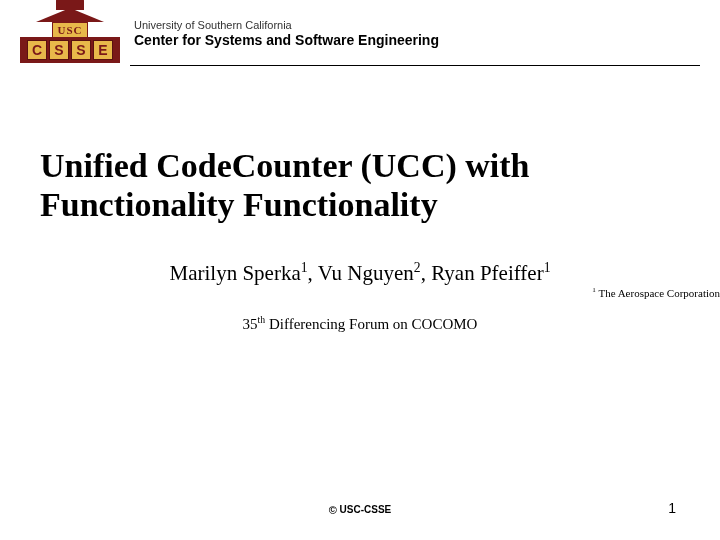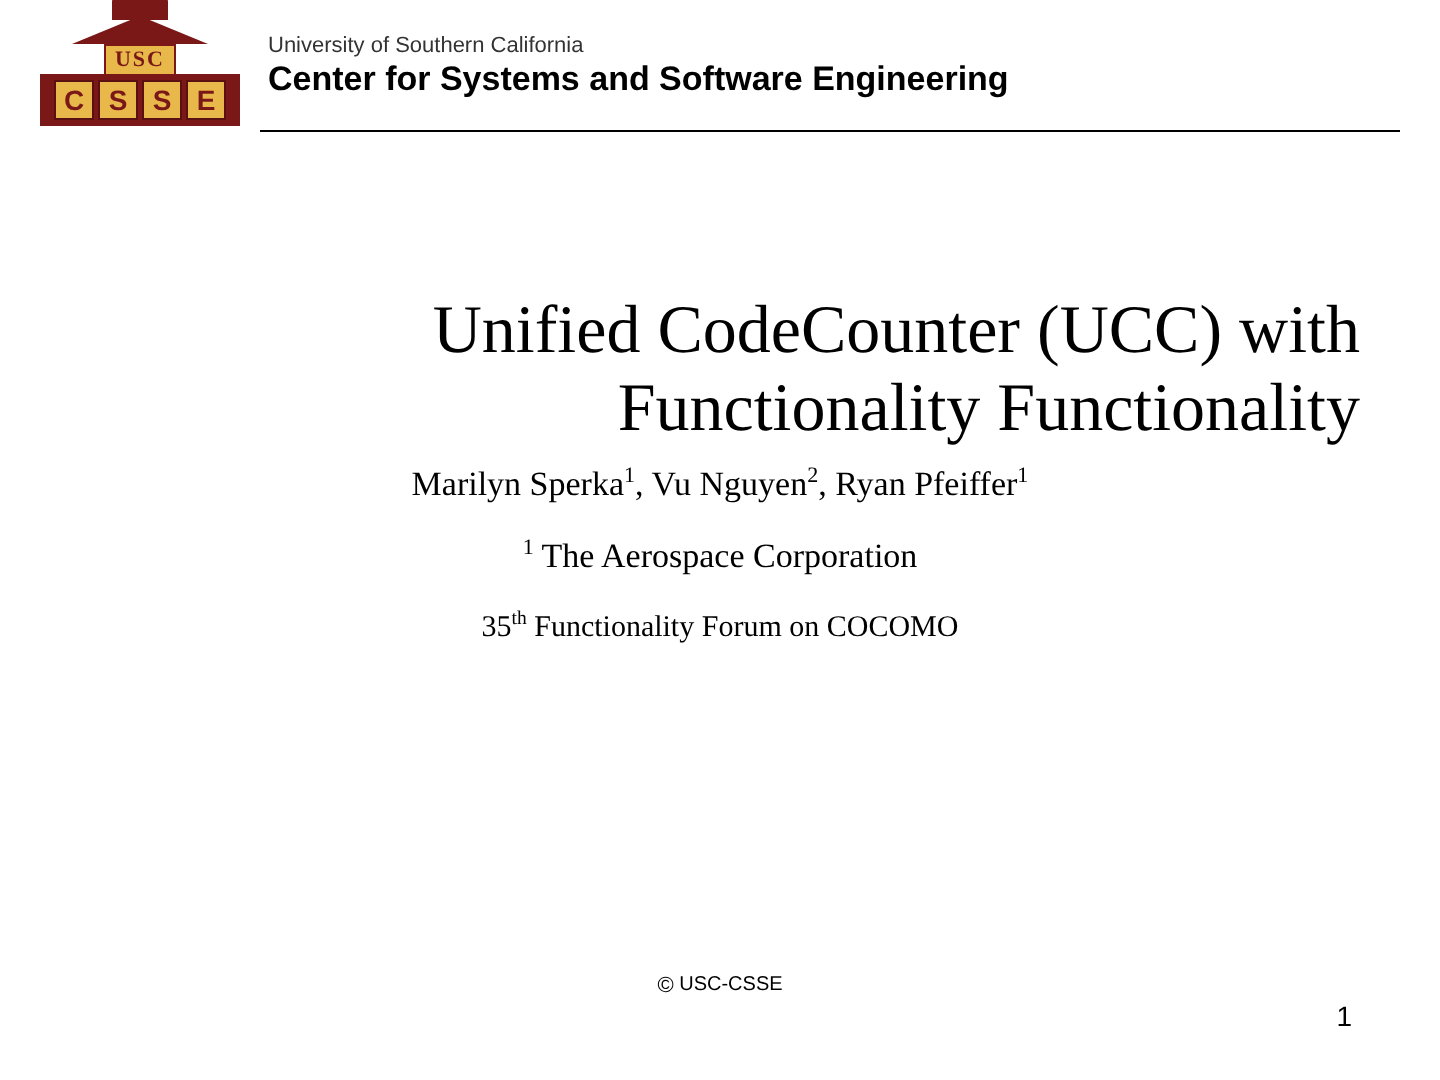--- a/index.html
+++ b/index.html
@@ -75,64 +75,63 @@
   .header-text {
     flex: 1;
     padding: 0 0 4px 14px;
     font-family: Arial, Helvetica, sans-serif;
   }
   .header-uni {
     font-size: 11px;
     color: #333;
   }
   .header-center {
-    font-size: 17px;
+    font-size: 14px;
     font-weight: bold;
     color: #000;
     margin-top: 1px;
   }
   .header-rule {
     border: none;
     border-top: 1.5px solid #000;
     margin: 2px 20px 0 130px;
   }
   .title {
-    text-align: right;
+    text-align: left;
     font-size: 34px;
     color: #000;
     margin: 80px 40px 0 40px;
     line-height: 1.15;
-    font-weight: normal;
+    font-weight: bold;
   }
   .authors {
     text-align: center;
-    font-size: 17px;
-    margin-top: 8px;
+    font-size: 21px;
+    margin-top: 36px;
   }
   .affil {
-    text-align: center;
-    font-size: 17px;
-    margin-top: 14px;
+    text-align: right;
+    font-size: 11px;
     line-height: 1.3;
   }
   .venue {
     text-align: center;
     font-size: 15px;
     margin-top: 14px;
     line-height: 1.3;
   }
   sup { font-size: 0.65em; }
   .footer-copy {
     position: absolute;
-    bottom: 41px;
+    bottom: 24px;
     left: 0; right: 0;
     text-align: center;
     font-family: Arial, Helvetica, sans-serif;
     font-size: 10px;
-    font-weight: normal;
+    font-weight: bold;
     color: #000;
   }
   .copy-sym { font-size: 11px; vertical-align: -1px; }
   .page-num {
     position: absolute;
     bottom: 24px;
     right: 44px;
     font-family: Arial, sans-serif;
     font-size: 14px;
     color: #000;
@@ -168,19 +167,19 @@
 
 <div class="authors">
   <span>Marilyn Sperka</span><sup>1</sup><span>, </span><span>Vu Nguyen</span><sup>2</sup><span>, </span><span>Ryan Pfeiffer</span><sup>1</sup>
 </div>
 
 <div class="affil">
   <div><sup>1</sup><span> The Aerospace Corporation</span></div>
 </div>
 
 <div class="venue">
-  <div><span>35</span><sup>th</sup><span> Functionality Forum on COCOMO</span></div>
+  <div><span>35</span><sup>th</sup><span> Differencing Forum on COCOMO</span></div>
 </div>
 
 <div class="footer-copy">
   <span class="copy-sym">©</span><span> USC-CSSE</span>
 </div>
 <div class="page-num">1</div>
 
 </body></html>

